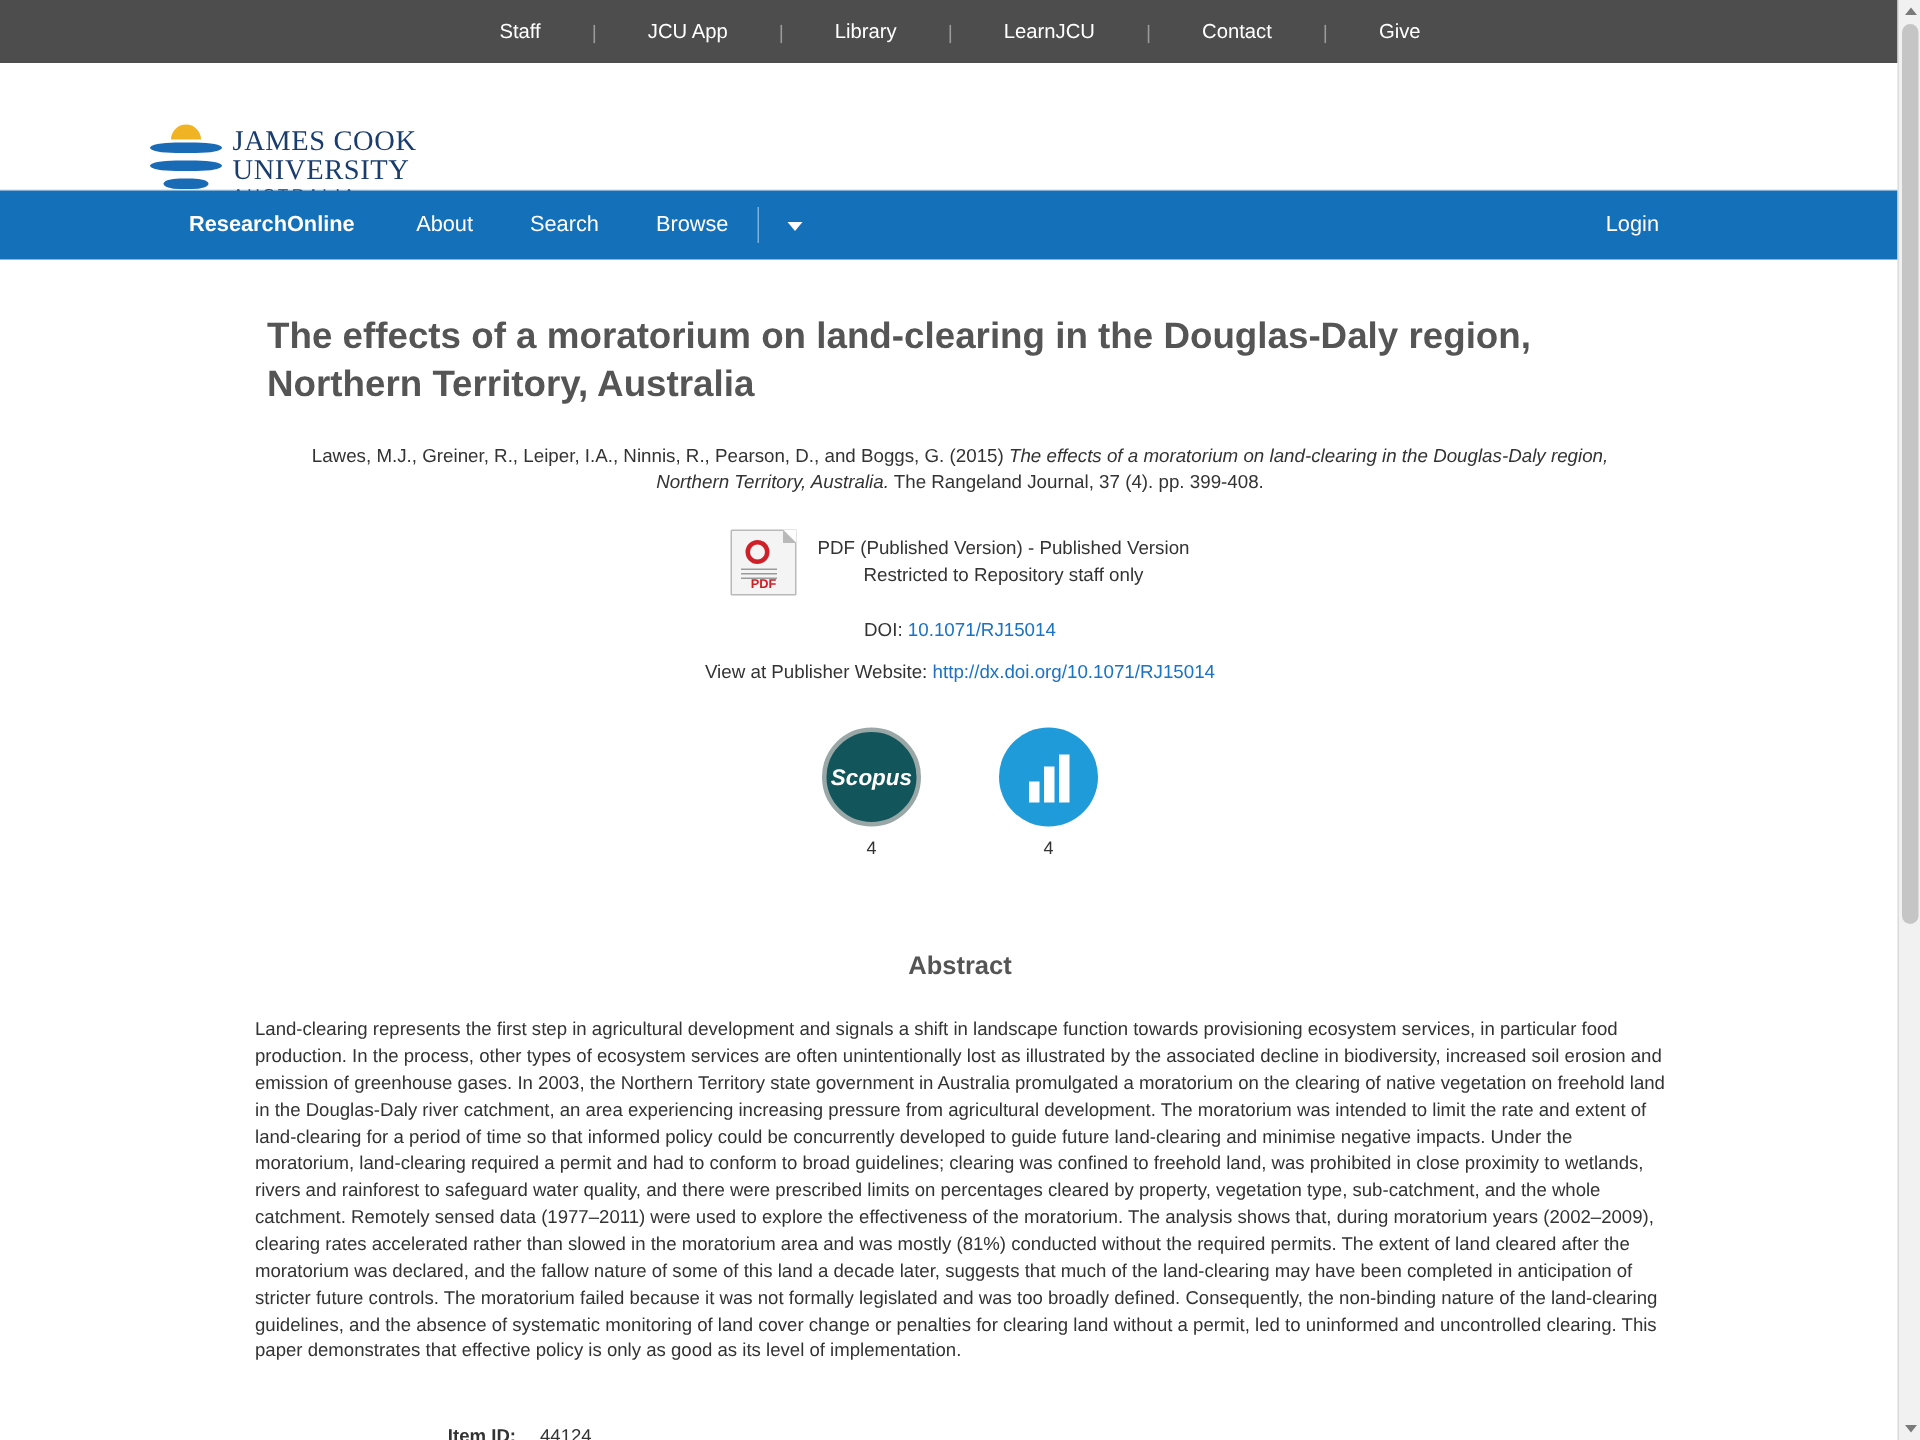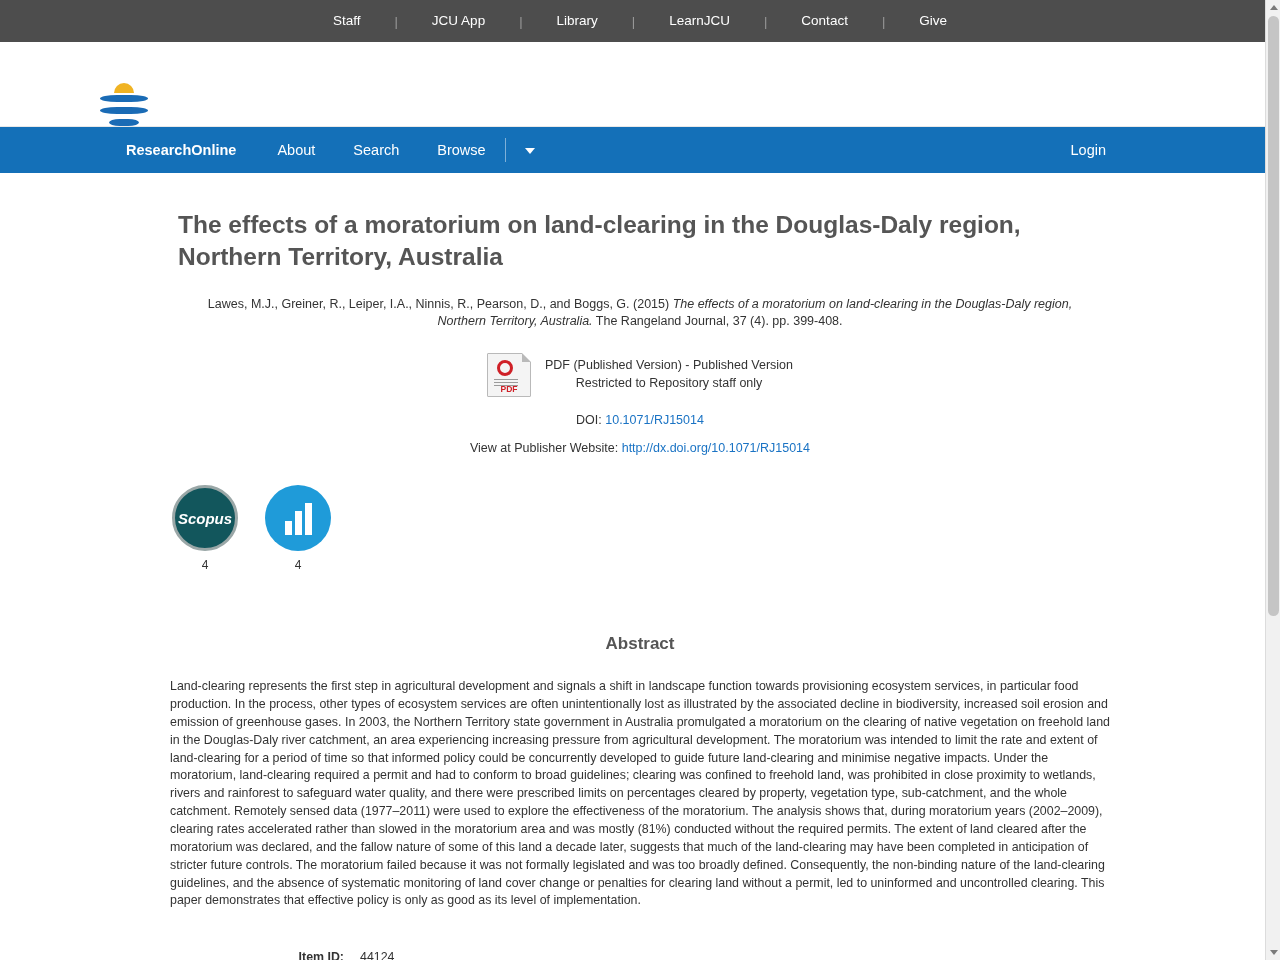--- a/index.html
+++ b/index.html
@@ -133,21 +133,22 @@
   }
   .doc-text { font-size:12.5px; color:#333; line-height:1.45; text-align:center; padding-top:3px;}
   .doi-line, .publisher-line {
     text-align:center; font-size:12.5px; margin-top:16px; color:#333;
   }
   .publisher-line { margin-top:14px; }
   a.link { color:#1a73c4; text-decoration:none; }
   .badges {
     margin-top:30px;
     display:flex;
-    gap:23px;
+    justify-content:center;
+    gap:48px;
   }
   .badge-wrap { text-align:center; width:70px;}
   .scopus {
     width:66px;height:66px;border-radius:50%;
     background:#12565c;
     border:3px solid #9aa7a7;
     color:#fff;
     font-weight:bold;
     font-size:15px;
     display:flex;align-items:center;justify-content:center;
@@ -238,20 +239,25 @@
 </div>
 
 <div class="logoband">
   <div class="logo">
     <div class="logo-mark">
       <div class="logo-sun"></div>
       <div class="logo-wave" style="top:10px;"></div>
       <div class="logo-wave" style="top:22px;"></div>
       <div class="logo-wave" style="top:34px;width:30px;left:9px;"></div>
     </div>
+    <div class="logo-text">
+      <div class="l1">JAMES COOK</div>
+      <div class="l2">UNIVERSITY</div>
+      <div class="l3">AUSTRALIA</div>
+    </div>
   </div>
 </div>
 
 <div class="mainnav">
   <div class="items">
     <a class="brand" href="#">ResearchOnline</a>
     <a href="#">About</a>
     <a href="#">Search</a>
     <a href="#">Browse</a>
     <span class="caret-wrap">

